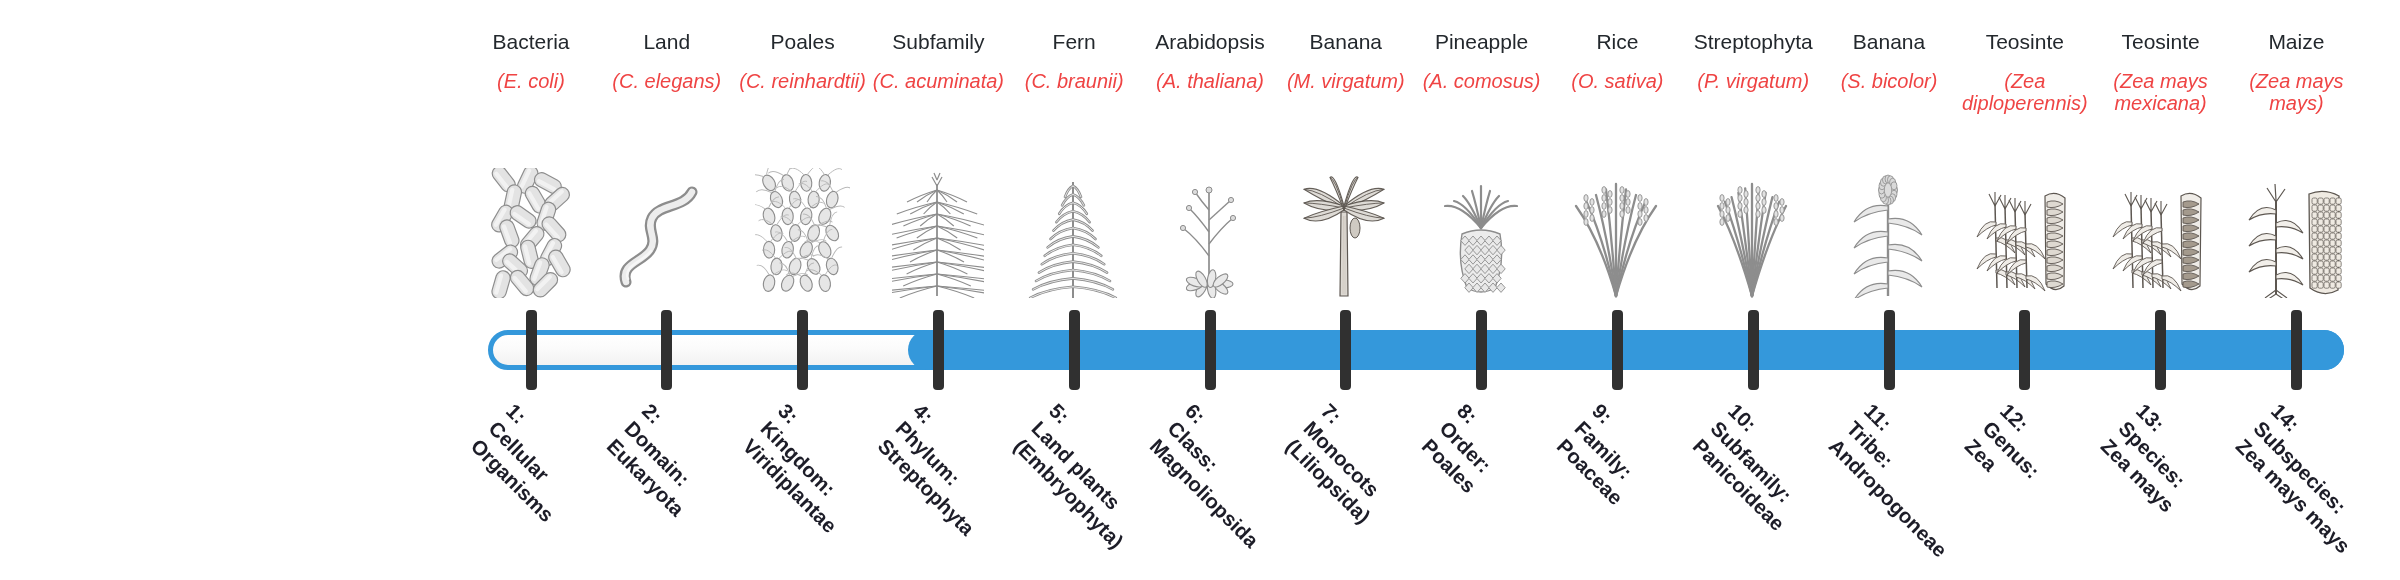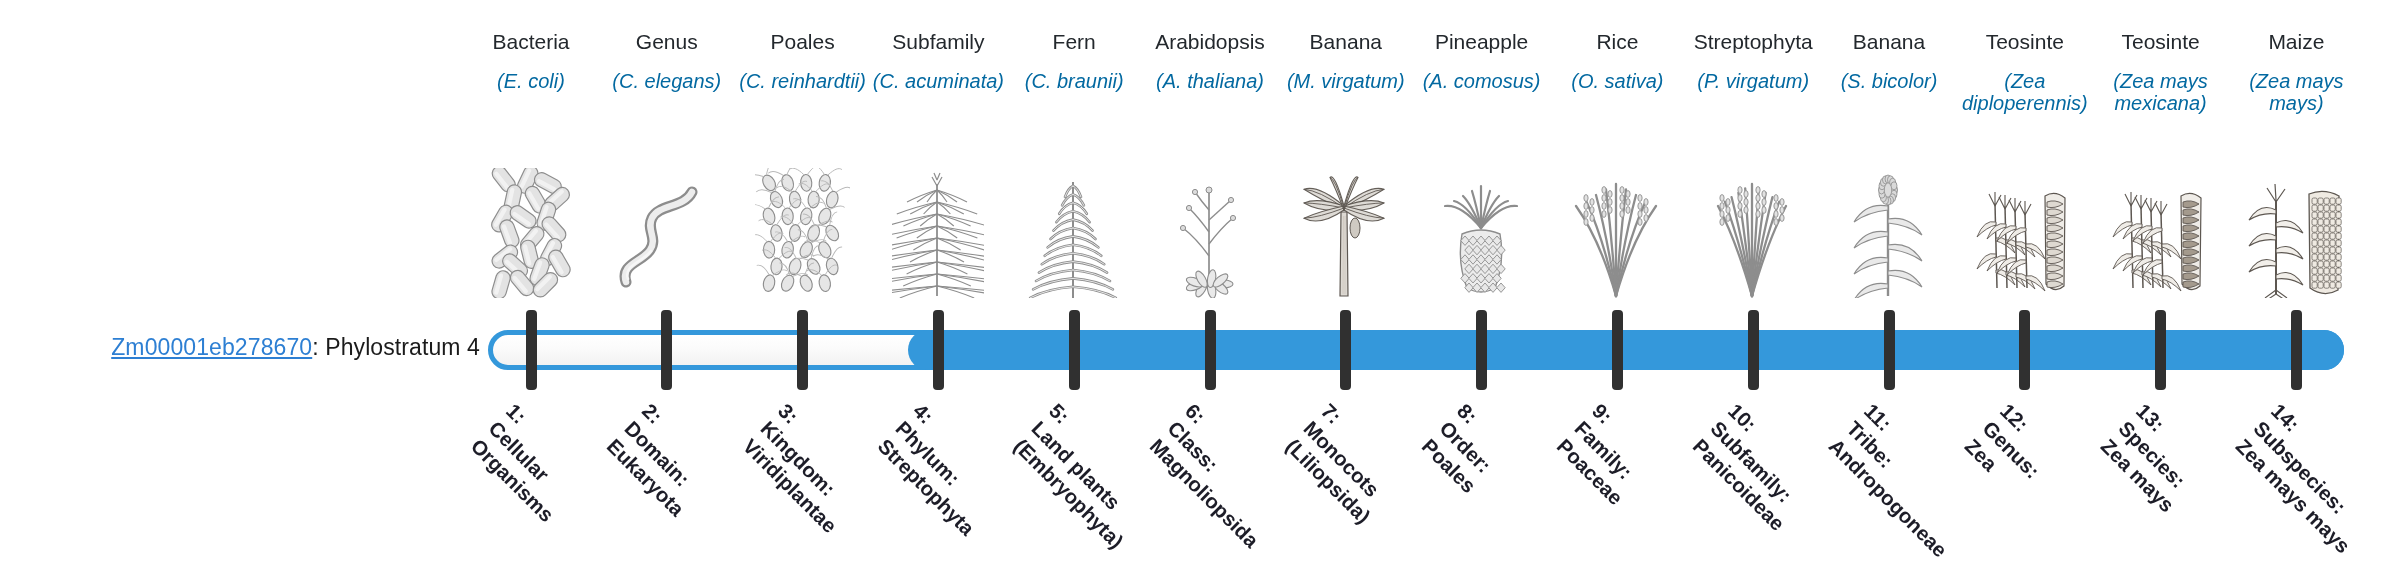--- a/index.html
+++ b/index.html
@@ -59,21 +59,21 @@
     line-height: 1.12;
   }
   .sp-latin {
     position: absolute;
     top: 70px;
     left: -4px;
     width: 144px;
     text-align: center;
     font-size: 20px;
     font-style: italic;
-    color: #0369a1;
+    color: #ef4444;
     line-height: 1.12;
   }
 
   
   .organism {
     position: absolute;
     top: 168px;
     left: 0;
     width: 136px;
     height: 130px;
@@ -139,21 +139,20 @@
       1px 0 2px #ffffff, -1px 0 2px #ffffff,
       0 1px 2px #ffffff, 0 -1px 2px #ffffff;
     pointer-events: none;
   }
 </style>
 </head>
 <body>
 
 <div id="viz">
 
-  <div class="gene-label"><span class="gene-id">Zm00001eb278670</span><span>: </span><span>Phylostratum 4</span></div>
 
   <div class="track-wrap">
     <div class="track-outline"></div>
     <div class="track-fill" id="track-fill" style="width: 1435.6px;"></div>
   </div>
 
   <div id="columns">
       <div class="col" style="left: 531px;">
         <div class="sp-common">Bacteria</div>
         <div class="sp-latin">(E. coli)</div>
@@ -244,21 +243,21 @@
       <rect x="-1" y="-13" width="5" height="26" rx="2.5" fill="#f4f4f4" opacity=".85"></rect>
             </g>
           </svg>
         </div>
       </div>
       <div class="tick" style="left: 531px;"></div>
       <div class="rank-label" style="left: 519px;">1:
 Cellular
 Organisms</div>
       <div class="col" style="left: 666.8px;">
-        <div class="sp-common">Genus</div>
+        <div class="sp-common">Land</div>
         <div class="sp-latin">(C. elegans)</div>
         <div class="organism">
           <svg width="110" height="120" viewBox="0 0 110 120">
     <path d="M14 104 C8 86, 30 84, 38 72 C46 60, 34 52, 40 40 C47 26, 72 30, 80 14" fill="none" stroke="#8d8d8d" stroke-width="11" stroke-linecap="round"></path>
     <path d="M14 104 C8 86, 30 84, 38 72 C46 60, 34 52, 40 40 C47 26, 72 30, 80 14" fill="none" stroke="#ededed" stroke-width="6.5" stroke-linecap="round"></path>
     <path d="M16 101 C11 87, 31 84, 39 73" fill="none" stroke="#f7f7f7" stroke-width="2.5" stroke-linecap="round"></path>
   </svg>
         </div>
       </div>
       <div class="tick" style="left: 666.8px;"></div>

